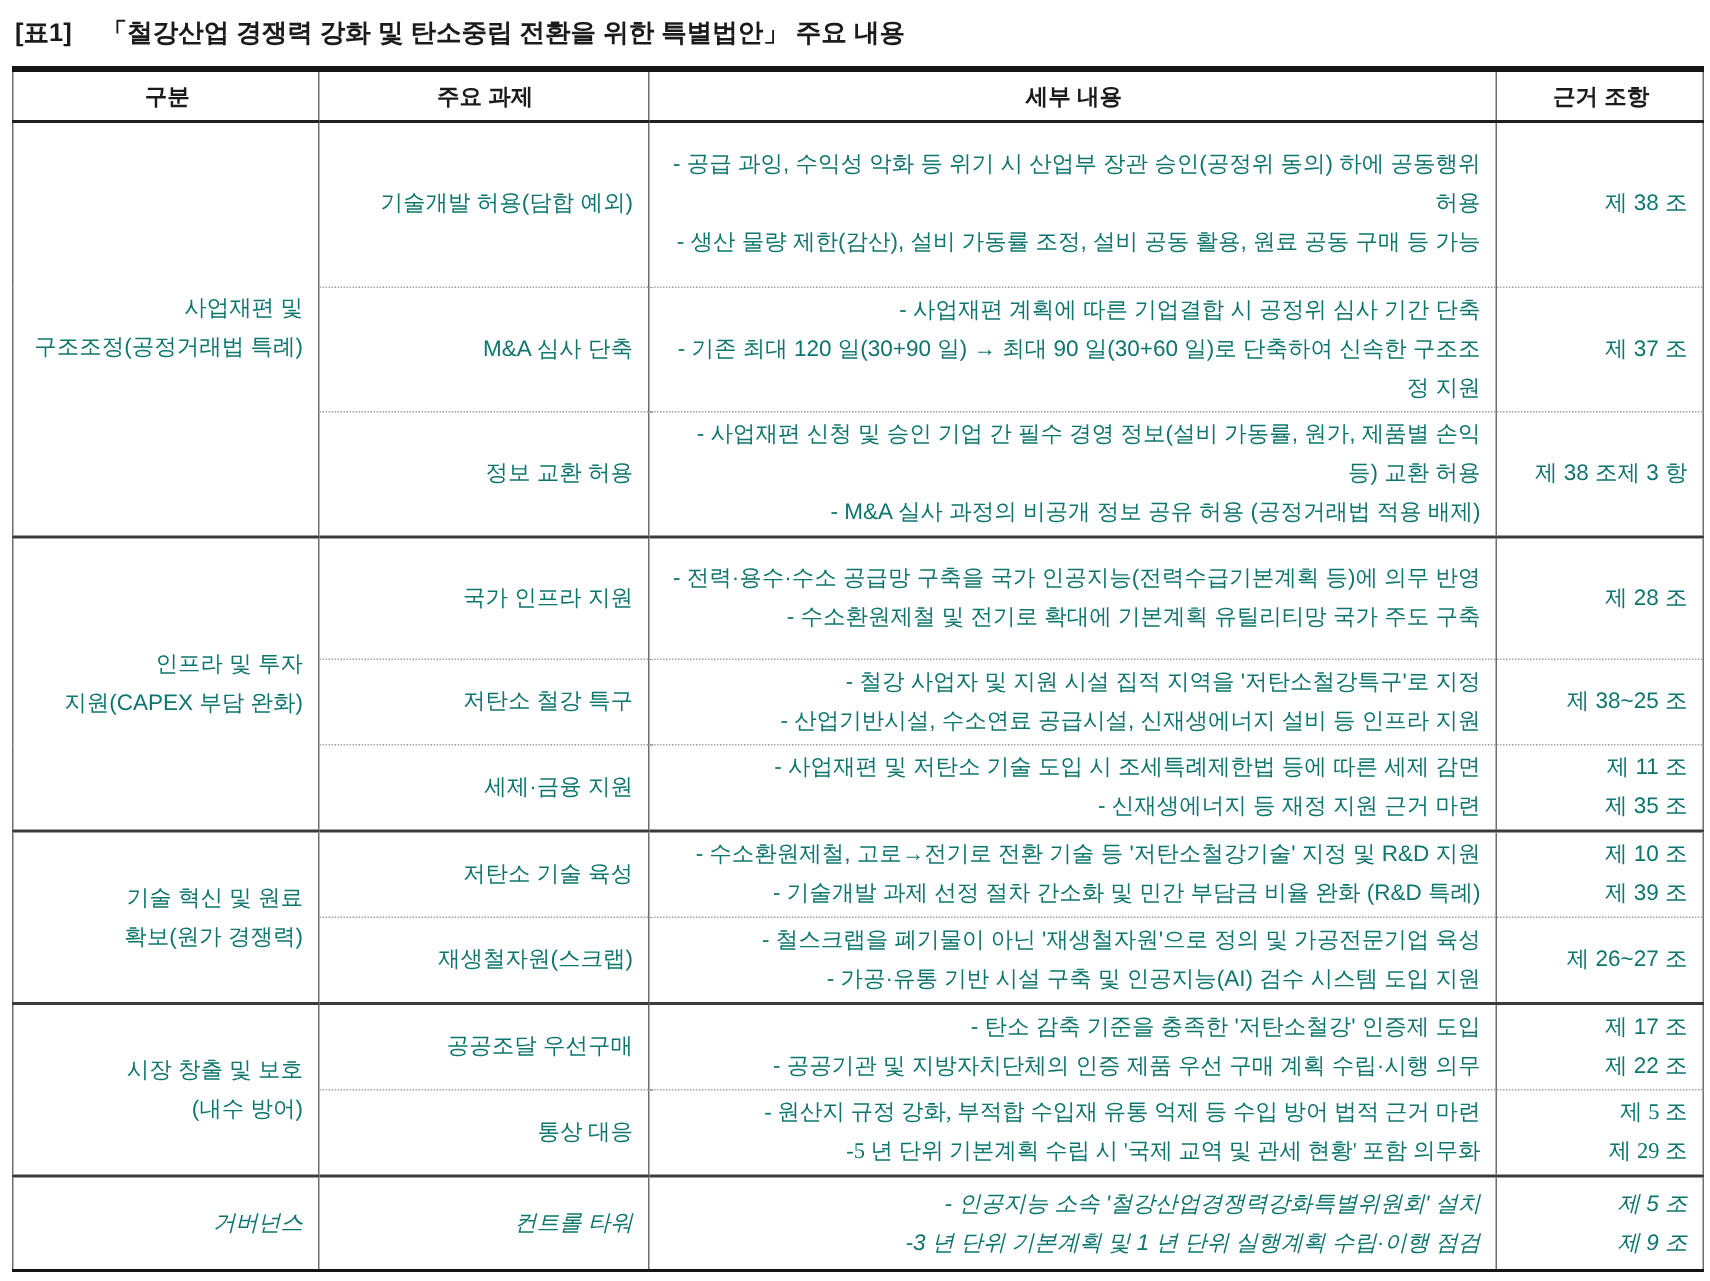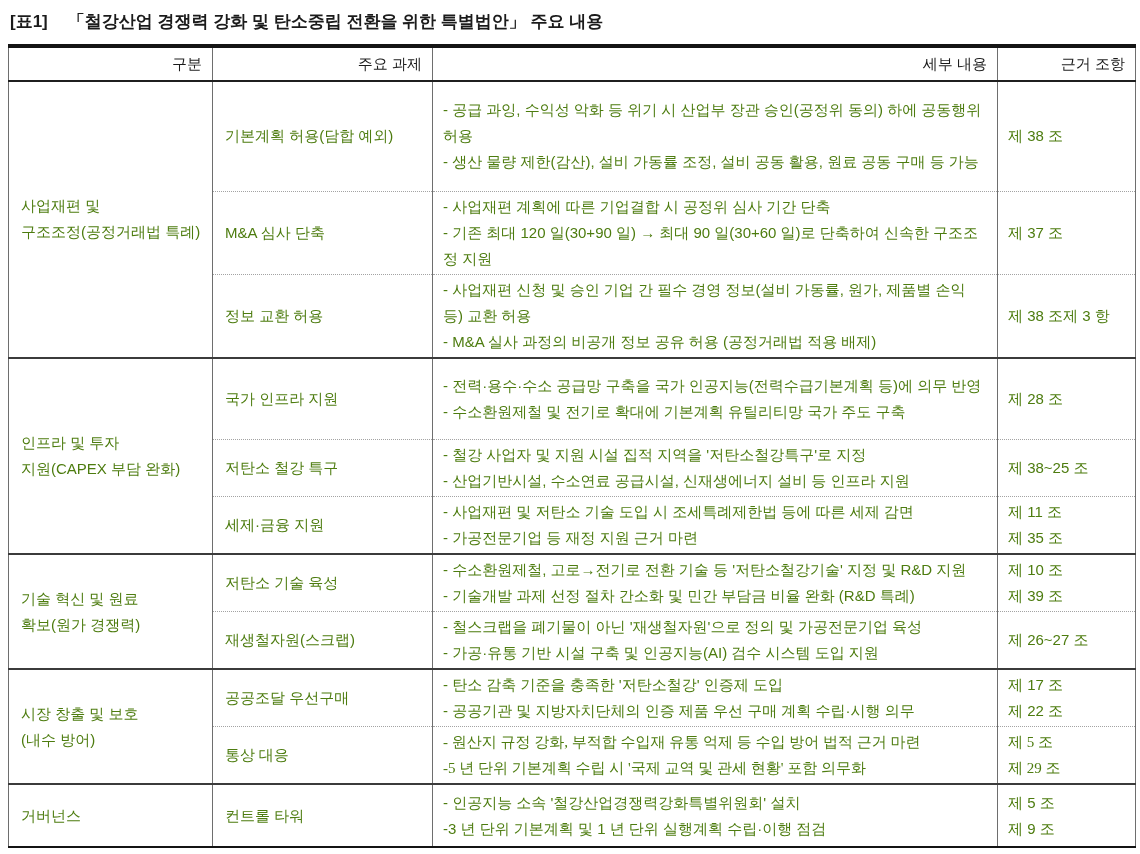--- a/index.html
+++ b/index.html
@@ -24,34 +24,35 @@
     border-top: 4px solid #141414;
     border-bottom: 2px solid #141414;
     font-size: 15px;
   }
   col.c-cat  { width: 204px; }
   col.c-task { width: 220px; }
   col.c-det  { width: 565px; }
   col.c-basis{ width: 138px; }
 
   thead th {
-    text-align: right; font-weight: normal; color: #1b1b1b;
+    text-align: center; font-weight: bold; color: #1b1b1b;
     padding: 7px 10px 6px 12px;
     border-bottom: 2px solid #1f1f1f;
     height: 35px;
     margin-left: 32px;
   }
   th, td { border-left: 1px solid #6e6e6e; }
   th:last-child, td:last-child { border-right: 1px solid #6e6e6e; }
 
   td {
     padding: 2px 10px;
     vertical-align: middle;
     line-height: 26px;
-    color: #4d7c0f;
+    color: #0f766e;
+    text-align: right;
   }
   td.cell-category { padding-left: 12px; white-space: pre-line; }
   td.cell-task     { padding-left: 12px; }
   td.cell-basis    { white-space: pre-line; }
 
   tr.section-start > td { border-top: 2px solid #3b3b3b; }
   tr.sub-row > td       { border-top: 1px dotted #a3a3a3; }
 
   .detail-line { line-height: 26px; }
 </style>
@@ -76,21 +77,21 @@
         <th>구분</th>
         <th>주요 과제</th>
         <th>세부 내용</th>
         <th>근거 조항</th>
       </tr>
     </thead>
     <tbody id="table-body">
         <tr class="section-start" style="height: 110px;">
           <td class="cell-category" rowspan="3">사업재편 및
 구조조정(공정거래법 특례)</td>
-          <td class="cell-task">기본계획 허용(담합 예외)</td>
+          <td class="cell-task">기술개발 허용(담합 예외)</td>
           <td class="cell-details">
             <div class="detail-line">- 공급 과잉, 수익성 악화 등 위기 시 산업부 장관 승인(공정위 동의) 하에 공동행위 허용</div>
             <div class="detail-line">- 생산 물량 제한(감산), 설비 가동률 조정, 설비 공동 활용, 원료 공동 구매 등 가능</div>
           </td>
           <td class="cell-basis">제 38 조</td>
         </tr>
         <tr class="sub-row" style="height: 83px;">
           <td class="cell-task">M&amp;A 심사 단축</td>
           <td class="cell-details">
             <div class="detail-line">- 사업재편 계획에 따른 기업결합 시 공정위 심사 기간 단축</div>
@@ -121,21 +122,21 @@
           <td class="cell-details">
             <div class="detail-line">- 철강 사업자 및 지원 시설 집적 지역을 '저탄소철강특구'로 지정</div>
             <div class="detail-line">- 산업기반시설, 수소연료 공급시설, 신재생에너지 설비 등 인프라 지원</div>
           </td>
           <td class="cell-basis">제 38~25 조</td>
         </tr>
         <tr class="sub-row" style="height: 55px;">
           <td class="cell-task">세제·금융 지원</td>
           <td class="cell-details">
             <div class="detail-line">- 사업재편 및 저탄소 기술 도입 시 조세특례제한법 등에 따른 세제 감면</div>
-            <div class="detail-line">- 가공전문기업 등 재정 지원 근거 마련</div>
+            <div class="detail-line">- 신재생에너지 등 재정 지원 근거 마련</div>
           </td>
           <td class="cell-basis">제 11 조
 제 35 조</td>
         </tr>
         <tr class="section-start" style="height: 55px;">
           <td class="cell-category" rowspan="2">기술 혁신 및 원료
 확보(원가 경쟁력)</td>
           <td class="cell-task">저탄소 기술 육성</td>
           <td class="cell-details">
             <div class="detail-line">- 수소환원제철, 고로→전기로 전환 기술 등 '저탄소철강기술' 지정 및 R&amp;D 지원</div>
@@ -165,21 +166,21 @@
         </tr>
         <tr class="sub-row" style="height: 48px; font-family: Liberation Serif, serif;">
           <td class="cell-task">통상 대응</td>
           <td class="cell-details">
             <div class="detail-line">- 원산지 규정 강화, 부적합 수입재 유통 억제 등 수입 방어 법적 근거 마련</div>
             <div class="detail-line">-5 년 단위 기본계획 수립 시 '국제 교역 및 관세 현황' 포함 의무화</div>
           </td>
           <td class="cell-basis">제 5 조
 제 29 조</td>
         </tr>
-        <tr class="section-start" style="height: 63px;">
+        <tr class="section-start" style="height: 63px; font-style: italic;">
           <td class="cell-category" rowspan="1">거버넌스</td>
           <td class="cell-task">컨트롤 타워</td>
           <td class="cell-details">
             <div class="detail-line">- 인공지능 소속 '철강산업경쟁력강화특별위원회' 설치</div>
             <div class="detail-line">-3 년 단위 기본계획 및 1 년 단위 실행계획 수립·이행 점검</div>
           </td>
           <td class="cell-basis">제 5 조
 제 9 조</td>
         </tr>
       </tbody>

